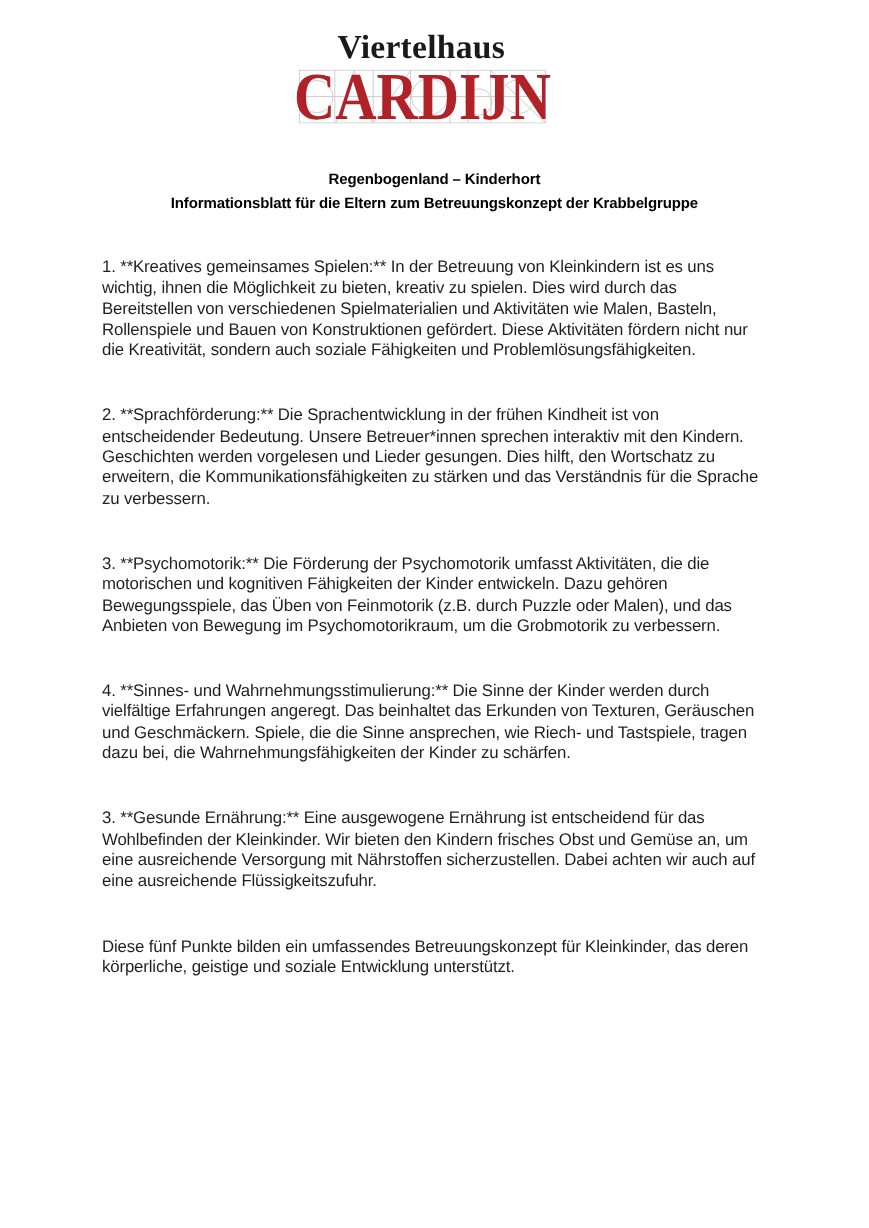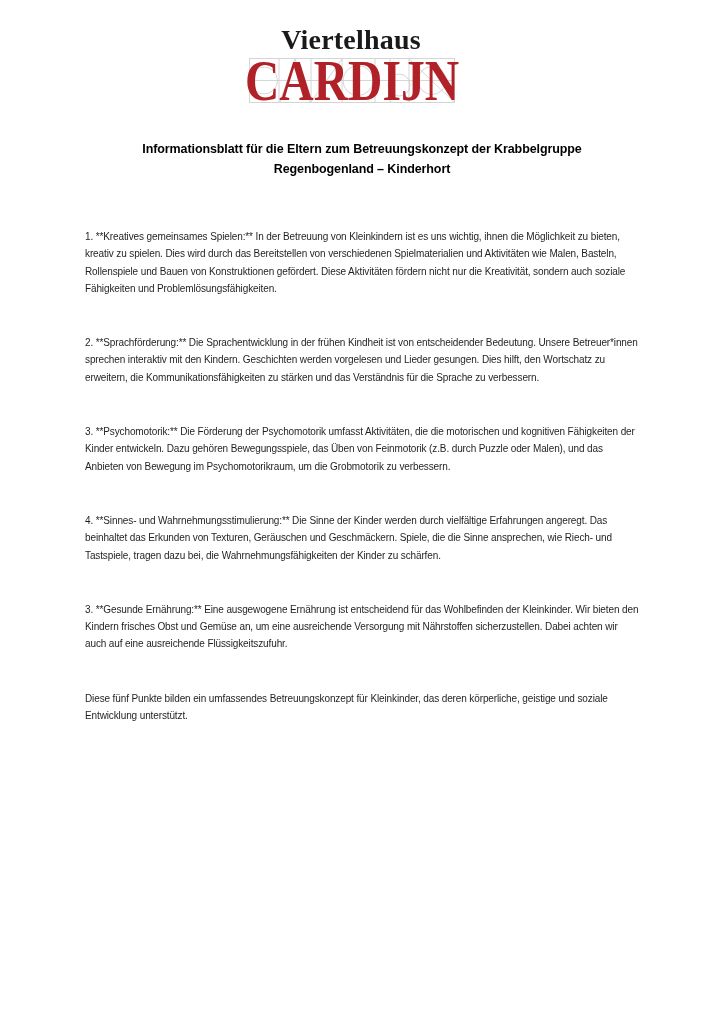--- a/index.html
+++ b/index.html
@@ -66,23 +66,23 @@
     font-size: 12.5px;
     line-height: 20px;
     color: #000000;
     letter-spacing: -0.1px;
   }
 
   
   .doc-body {
     position: absolute;
     left: 85px;
-    top: 228px;
+    top: 214px;
     width: 555px;
-    font-size: 10px;
+    font-size: 14px;
     line-height: 17.3px;
     color: #1f1f1f;
     letter-spacing: -0.12px;
   }
   .doc-body p {
     margin: 0 0 37px 0;
     text-align: left;
   }
   .doc-body p.closing {
     margin-top: 5px;
@@ -112,22 +112,22 @@
       <circle cx="183" cy="22.5" r="14"></circle>
       <line x1="31" y1="44" x2="46" y2="1"></line>
       <line x1="46" y1="1" x2="61" y2="44"></line>
       <line x1="62" y1="44" x2="93" y2="1"></line>
       <line x1="160" y1="1" x2="205" y2="44"></line>
     </svg>
     <span class="cardijn-text" style="color: rgb(176, 34, 39);">CARDIJN</span>
   </div>
 
   <div class="doc-title">
+    <div>Regenbogenland – Kinderhort</div>
     <div>Informationsblatt für die Eltern zum Betreuungskonzept der Krabbelgruppe</div>
-    <div>Regenbogenland – Kinderhort</div>
   </div>
 
   <div class="doc-body">
     <p>1. **Kreatives gemeinsames Spielen:** In der Betreuung von Kleinkindern ist es uns wichtig, ihnen die Möglichkeit zu bieten, kreativ zu spielen. Dies wird durch das Bereitstellen von verschiedenen Spielmaterialien und Aktivitäten wie Malen, Basteln, Rollenspiele und Bauen von Konstruktionen gefördert. Diese Aktivitäten fördern nicht nur die Kreativität, sondern auch soziale Fähigkeiten und Problemlösungsfähigkeiten.</p>
     <p>2. **Sprachförderung:** Die Sprachentwicklung in der frühen Kindheit ist von entscheidender Bedeutung. Unsere Betreuer*innen sprechen interaktiv mit den Kindern. Geschichten werden vorgelesen und Lieder gesungen. Dies hilft, den Wortschatz zu erweitern, die Kommunikationsfähigkeiten zu stärken und das Verständnis für die Sprache zu verbessern.</p>
     <p>3. **Psychomotorik:** Die Förderung der Psychomotorik umfasst Aktivitäten, die die motorischen und kognitiven Fähigkeiten der Kinder entwickeln. Dazu gehören Bewegungsspiele, das Üben von Feinmotorik (z.B. durch Puzzle oder Malen), und das Anbieten von Bewegung im Psychomotorikraum, um die Grobmotorik zu verbessern.</p>
     <p>4. **Sinnes- und Wahrnehmungsstimulierung:** Die Sinne der Kinder werden durch vielfältige Erfahrungen angeregt. Das beinhaltet das Erkunden von Texturen, Geräuschen und Geschmäckern. Spiele, die die Sinne ansprechen, wie Riech- und Tastspiele, tragen dazu bei, die Wahrnehmungsfähigkeiten der Kinder zu schärfen.</p>
     <p>3. **Gesunde Ernährung:** Eine ausgewogene Ernährung ist entscheidend für das Wohlbefinden der Kleinkinder. Wir bieten den Kindern frisches Obst und Gemüse an, um eine ausreichende Versorgung mit Nährstoffen sicherzustellen. Dabei achten wir auch auf eine ausreichende Flüssigkeitszufuhr.</p>
     <p class="closing">Diese fünf Punkte bilden ein umfassendes Betreuungskonzept für Kleinkinder, das deren körperliche, geistige und soziale Entwicklung unterstützt.</p>
   </div>

